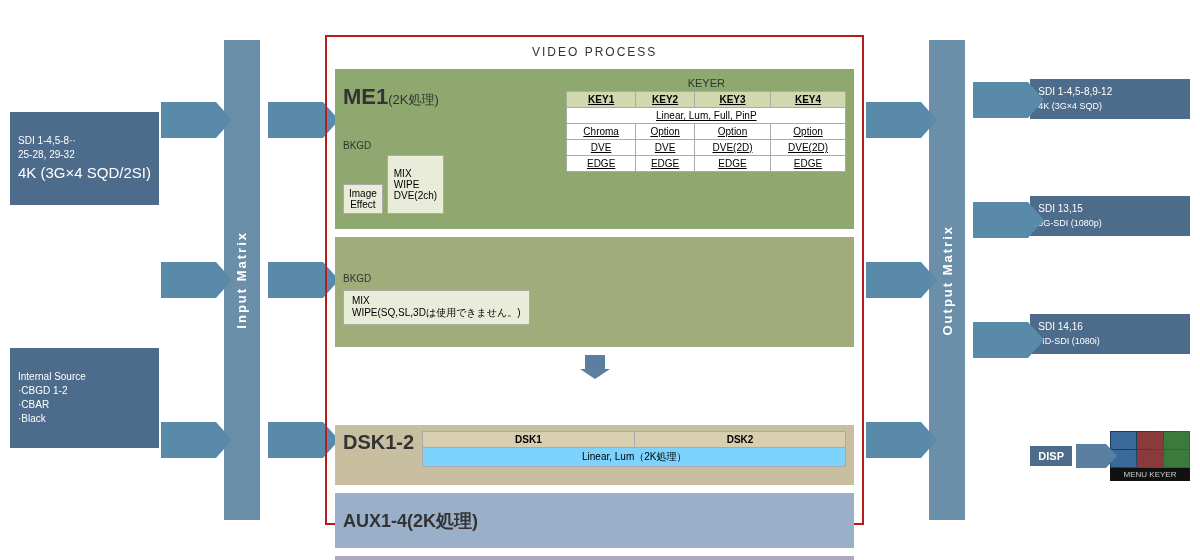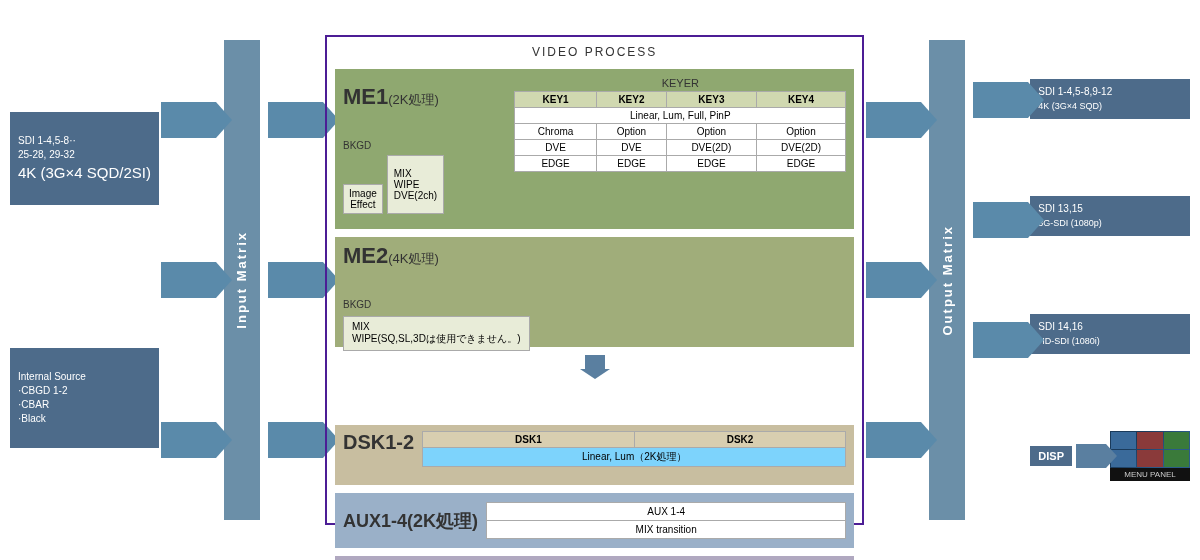--- a/index.html
+++ b/index.html
@@ -48,21 +48,21 @@
       font-size: 13px;
       font-weight: bold;
       writing-mode: vertical-rl;
       text-orientation: mixed;
       transform: rotate(180deg);
       letter-spacing: 2px;
     }
 
     
     .video-process {
-      border: 2px solid #4c1d95;
+      border: 2px solid #b91c1c;
       flex: 1;
       height: 490px;
       position: relative;
       padding: 8px;
       display: flex;
       flex-direction: column;
       gap: 8px;
     }
 
     .vp-title {
@@ -91,41 +91,42 @@
 
     .me1-subtitle {
       font-size: 13px;
       color: #333;
     }
 
     .keyer-area {
       position: absolute;
       top: 8px;
       right: 8px;
-      width: 332px;
+      width: 280px;
     }
 
     .keyer-label {
       text-align: center;
       font-size: 11px;
       color: #333;
       margin-bottom: 2px;
     }
 
     .keyer-table {
       width: 100%;
       border-collapse: collapse;
       background: #fff;
       font-size: 10px;
     }
 
     .keyer-table td, .keyer-table th {
       border: 1px solid #aaa;
       text-align: center;
       padding: 2px 4px;
+      text-decoration: underline;
     }
 
     .keyer-table .header-row th {
       background: #d0d8b0;
       font-weight: bold;
       font-size: 10px;
     }
 
     .keyer-table .span-row td {
       background: #fff;
@@ -565,23 +566,20 @@
           <div class="bkgd-inner">
             <span style="white-space:pre-line;font-size:10px;">MIX
 WIPE
 DVE(2ch)</span>
           </div>
         </div>
       </div>
     </div>
 
     <div class="me2-section">
-      <div>
-        <span class="me2-title">ME2</span><span class="me1-subtitle">(4K処理)</span>
-      </div>
       <div class="me2-bkgd">
         <div class="bkgd-label">BKGD</div>
         <div class="me2-mix-box">
           <span style="white-space:pre-line;">MIX
 WIPE(SQ,SL,3Dは使用できません。)</span>
         </div>
       </div>
     </div>
 
     <div style="text-align:center;">
@@ -602,32 +600,20 @@
           <tr>
             <td colspan="2">Linear, Lum（2K処理）</td>
           </tr>
         </tbody>
           </table>
       </div>
     </div>
 
     <div class="aux-section">
       <div class="aux-title">AUX1-4(2K処理)</div>
-      <div class="aux-table-wrap">
-        <table class="aux-table">
-          <tbody>
-              <tr>
-            <td>AUX 1-4</td>
-          </tr>
-          <tr>
-            <td>MIX transition</td>
-          </tr>
-        </tbody>
-          </table>
-      </div>
     </div>
 
     <div class="mv-section">
       <div class="mv-title">MV1-2(2K処理)</div>
       <div class="mv-preview">
         <div class="mv-grid">
           <div class="mv-cell large">
             <div class="mv-timer">8:05:29</div>
           </div>
           <div class="mv-cell green"></div>
@@ -679,18 +665,18 @@
       <div class="small-arrow"></div>
       <div class="menu-panel-box">
         <div class="menu-screen">
           <div class="menu-cell"></div>
           <div class="menu-cell r"></div>
           <div class="menu-cell g"></div>
           <div class="menu-cell"></div>
           <div class="menu-cell r"></div>
           <div class="menu-cell g"></div>
         </div>
-        <div class="menu-label">MENU PANEL</div>
+        <div class="menu-label">MENU KEYER</div>
       </div>
     </div>
   </div>
 
 </div>
 
 </body></html>

